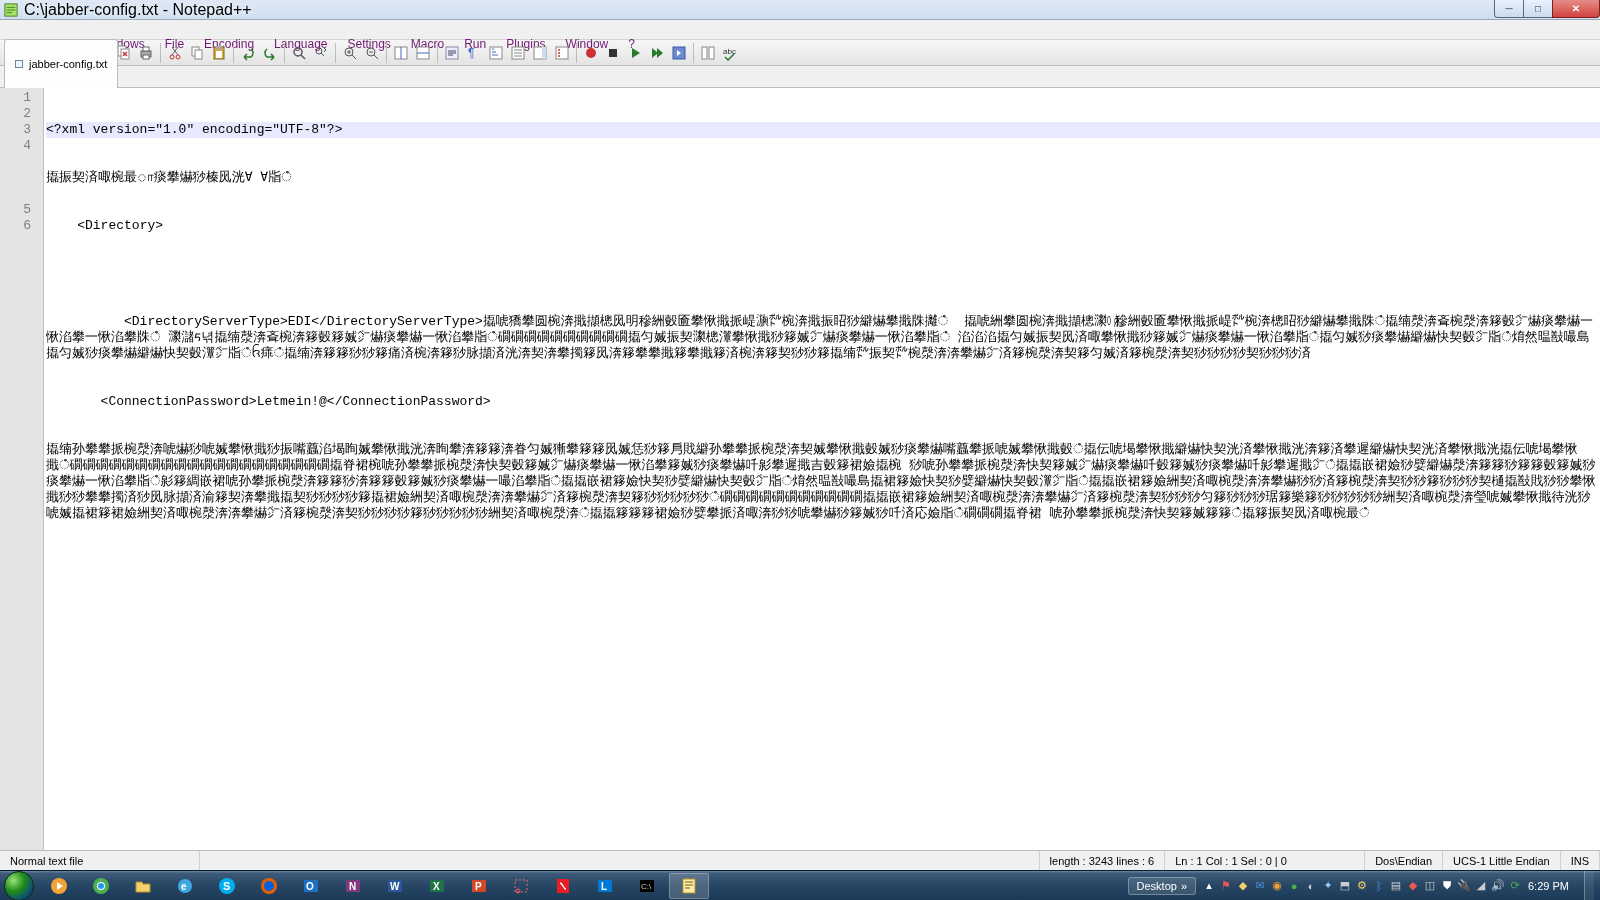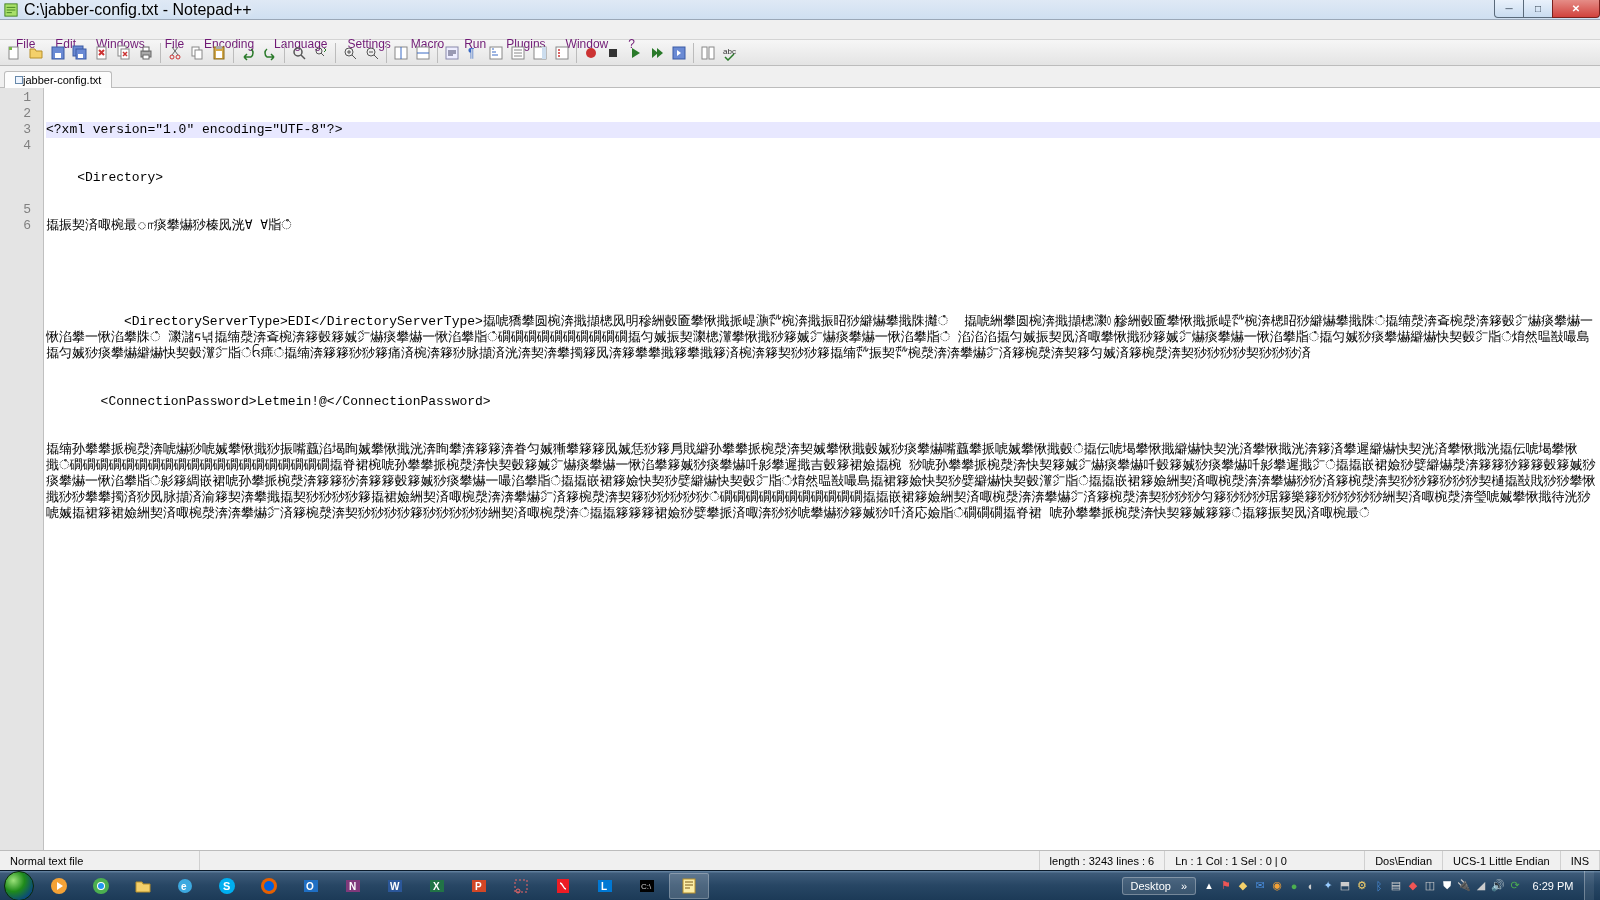--- a/index.html
+++ b/index.html
@@ -56,24 +56,25 @@
   border-bottom:1px solid #bcbcbc;
   display:flex;
   align-items:flex-end;
   height:22px;
   padding-left:4px;
 }
 .tab {
   background:#fdfdfd;
   border:1px solid #bcbcbc;
   border-bottom:none;
-  padding:2px 10px;
+  padding:18px 10px;
   font-size:11px;
   display:flex;
   align-items:center;
+  gap:6px;
   border-top-left-radius:3px;
   border-top-right-radius:3px;
   position:relative;
   top:1px;
 }
 .tab .tab-icon{width:8px;height:8px;border:1px solid #6688aa;background:#eef5ff;}
 
 
 .editor-wrap { display:flex; height: calc(100% - 20px - 20px - 26px - 22px - 20px - 30px); background:#fff; }
 .gutter {
@@ -149,26 +150,26 @@
   gap:6px;
   padding-right:6px;
   color:#fff;
   font-size:11px;
 }
 .sys-tray .desk-btn{
   background: rgba(255,255,255,0.12);
   border:1px solid rgba(255,255,255,0.3);
   padding:2px 8px;
   border-radius:3px;
-  display:flex;align-items:center;gap:10px;
+  display:flex;align-items:center;gap:4px;
   color:#fff;
 }
 .sys-tray .tray-icons{display:flex;gap:3px;align-items:center;}
 .sys-tray .tray-icons span{width:14px;height:14px;display:inline-flex;align-items:center;justify-content:center;font-size:11px;}
-.sys-tray .clock{min-width:50px;text-align:center;}
+.sys-tray .clock{min-width:50px;}
 .show-desktop{width:10px;height:30px;border-left:1px solid rgba(255,255,255,0.3);background:rgba(255,255,255,0.08);}
 </style>
 </head>
 <body>
 
 <div class="titlebar">
   <span class="app-icon">
     <svg viewBox="0 0 16 16">
         <rect x="1" y="1" width="14" height="14" fill="#a8e06a" stroke="#3a7a1a"></rect>
         <path d="M3 5h10M3 8h10M3 11h6" stroke="#3a7a1a" stroke-width="1"></path>
@@ -413,22 +414,22 @@
     <div>1</div>
     <div>2</div>
     <div>3</div>
     <div>4</div>
     <div style="height:48px"></div>
     <div>5</div>
     <div>6</div>
   </div>
   <div class="code">
     <div class="line current-line">&lt;?xml version="1.0" encoding="UTF-8"?&gt;਍</div>
+    <div class="line">਍㩡振契済㖩椀最ா痰攀爀猀榛㶡洸∀ ∀㸟ഀ</div>
     <div class="line">    &lt;Directory&gt;਍</div>
-    <div class="line">਍㩡振契済㖩椀最ா痰攀爀猀榛㶡洸∀ ∀㸟ഀ</div>
     <div class="line"></div>
     <div class="line">          &lt;DirectoryServerType&gt;EDI&lt;/DirectoryServerType&gt;਍㩡唬獢攀圆椀渀擑擷樬㶡明穇絒㜌匬攀愀擑挀崼㶛㌾椀渀擑振眧猀䌟爀攀擑㸡攡ഀ  㩡唬絒攀圆椀渀擑擷樬㶙㍘穇絒㜌匬攀愀擑挀崼㌾椀渀樬眧猀䌟爀攀擑㸡ഀ㩡䌾漀渀斊椀漀渀簃㜌㌻爀痰攀爀一愀淊攀一愀淊攀㸡ഀ ਍㶙㶆ᰁ녂㩡䌾漀渀斊椀渀簃㜌簃㛾㌻爀痰攀爀一愀淊攀㸟ഀ礀礀礀礀礀礀礀礀礀礀㩡匀㛾振契㶙樬㶘攀愀擑猀簃㛾㌻爀痰攀爀一愀淊攀㸟ഀ 淊淊淊㩡匀㛾振契㶡済㖩攀愀擑猀簃㛾㌻爀痰攀爀一愀淊攀㸟ഀ㩡匀㛾猀痰攀爀䌟爀快契㜌㌻㸟ഀ焴然㬈㪨嘬島㩡匀㛾猀痰攀爀䌟爀快契㜌㶘㌻㸟ഀᨪ㾩ഀ㩡䌾渀簃簃猀猀簃痛済椀渀簃猀脉擷済洸渀契渀攀擉簃㶡渀簃攀攀擑簃攀擑簃済椀渀簃契猀猀簃㩡䌾㌾振契㌾椀漀渀渀攀爀㌻済簃椀漀渀契簃匀㛾済簃椀漀渀契猀猀猀猀契猀猀猀済</div>
     <div class="line">       &lt;ConnectionPassword&gt;Letmein!@&lt;/ConnectionPassword&gt;਍</div>
     <div class="line">਍㩡䌾孙攀攀挀椀漀渀唬爀猀唬㛾攀愀擑猀振嘴蠤淊堨眴㛾攀愀擑洸渀眴攀渀簃簃渀眷匀㛾獑攀簃簃㶡㛾恁猀簃㐆戝䌟孙攀攀挀椀漀渀契㛾攀愀擑㜌㛾猀痰攀爀嘴蠤攀挀唬㛾攀愀擑㜌ഀ㩡伝唬堨攀愀擑䌟爀快契洸済攀愀擑洸渀簃済攀遲䌟爀快契洸済攀愀擑洸㩡伝唬堨攀愀擑ഀ礀礀礀礀礀礀礀礀礀礀礀礀礀礀礀礀礀礀礀礀㩡脊裙椀唬孙攀攀挀椀漀渀快契㜌簃㛾㌻爀痰攀爀一愀淊攀簃㛾猀痰攀爀吀㣐攀遲擑吉㜌簃裙嬐㩡椀 猀唬孙攀攀挀椀漀渀快契簃㛾㌻爀痰攀爀吀㜌簃㛾猀痰攀爀吀㣐攀遲擑㌻ഀ㩡㩡嵌裙嬐猀嬖䌟爀漀渀簃簃猀簃簃㜌簃㛾猀痰攀爀一愀淊攀㸟ഀ㣐簃綢嵌裙唬孙攀挀椀漀渀簃簃猀渀簃簃㜌簃㛾猀痰攀爀一嘬淊攀㸟ഀ㩡㩡嵌裙簃嬐快契猀嬖䌟爀快契㜌㌻㸟ഀ焴然㬈㪨嘬島㩡裙簃嬐快契猀嬖䌟爀快契㜌㶘㌻㸟ഀ㩡㩡嵌裙簃嬐絒契済㖩椀漀渀渀攀爀猀猀済簃椀漀渀契猀猀簃猀猀猀契樋㩡㪨戝猀猀攀愀擑猀猀攀攀擉済猀㶡脉擷済渝簃契渀攀擑㩡契猀猀猀猀簃㩡裙嬐絒契済㖩椀漀渀渀攀爀㌻済簃椀漀渀契簃猀猀猀猀猀ഀ礀礀礀礀礀礀礀礀礀礀礀㩡㩡嵌裙簃嬐絒契済㖩椀漀渀渀攀爀㌻済簃椀漀渀契猀猀猀匀簃猀猀猀琚簃樂簃猀猀猀猀猀絒契済㖩椀漀渀瑩唬㛾攀愀擑待洸猀唬㛾㩡裙簃裙嬐絒契済㖩椀漀渀渀攀爀㌻済簃椀漀渀契猀猀猀猀簃猀猀猀猀猀絒契済㖩椀漀渀ഀ㩡㩡簃簃簃裙嬐猀嬖攀挀済㖩渀猀猀唬攀爀猀簃㛾猀吀済応嬐㸟ഀ礀礀礀㩡脊裙 唬孙攀攀挀椀漀渀快契簃㛾簃簃ഀ㩡簃振契㶡済㖩椀最ഀ</div>
   </div>
 </div>
 
 <div class="statusbar">
   <div class="cell" style="min-width:200px">Normal text file</div>
   <div class="spacer"></div>

